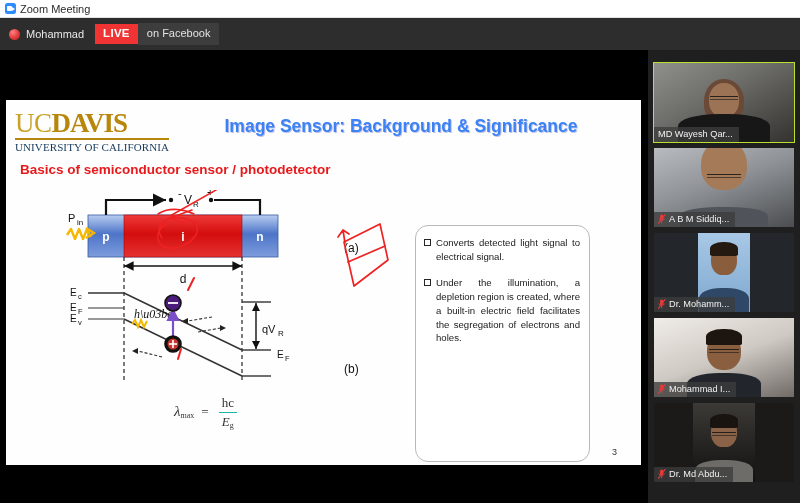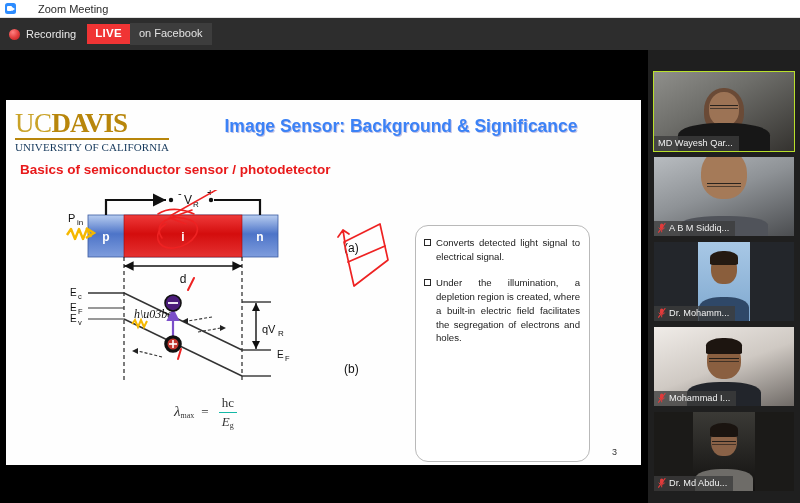--- a/index.html
+++ b/index.html
@@ -7,21 +7,21 @@
     width: 800px; height: 503px;
     background: #1b1b1b;
     font-family: "Liberation Sans", sans-serif;
     overflow: hidden;
   }
   #app { position: relative; width: 800px; height: 503px; background: #1f1f1f; }
 
   
   .titlebar {
     position: absolute; left: 0; top: 0; width: 800px; height: 18px;
-    background: #ffffff; display: flex; align-items: center; gap: 22px;
+    background: #ffffff; display: flex; align-items: center; gap: 4px;
     padding-left: 5px; border-bottom: 1px solid #e2e2e2;
   }
   .zoom-logo {
     width: 11px; height: 11px; border-radius: 2.5px;
     background: #2d8cff; position: relative; flex: 0 0 auto;
   }
   .zoom-logo::after {
     content: ""; position: absolute; left: 2px; top: 3px;
     width: 5px; height: 5px; background: #fff; border-radius: 1px;
   }
@@ -135,21 +135,21 @@
   .bullet-item:last-child { margin-bottom: 0; }
   .bullet-sq {
     flex: 0 0 auto; width: 7px; height: 7px; border: 1.4px solid #262626;
     margin-top: 3px; background: #fff;
   }
   .bullet-text { flex: 1 1 auto; text-align: justify; }
 
   
   .participants {
     position: absolute; left: 648px; top: 0; width: 152px; height: 345px;
-    background: #1f1f1f; padding: 3px 6px; margin-top: 19px;
+    background: #1f1f1f; padding: 13px 6px;
   }
   .tile {
     position: relative; width: 140px; height: 79px; margin-bottom: 6px;
     background: #2b2b2b; overflow: hidden;
   }
   .tile.active { outline: 2px solid #b9e02b; outline-offset: -1px; }
   .tile-name {
     position: absolute; left: 0; bottom: 0; max-width: 132px;
     background: rgba(60,60,60,.78); color: #f2f2f2; font-size: 9.2px;
     padding: 2px 6px 3px 4px; display: flex; align-items: center; gap: 3px;
@@ -190,21 +190,21 @@
 
 <div id="app">
 
   <div class="titlebar">
     <div class="zoom-logo"></div>
     <span class="titlebar-text">Zoom Meeting</span>
   </div>
 
   <div class="toolbar">
     <div class="rec-dot"></div>
-    <span class="rec-label">Recording</span>
+    <span class="rec-label">Mohammad</span>
     <span class="live-badge">LIVE</span>
     <span class="on-platform">on Facebook</span>
   </div>
 
   <div class="stage">
 
     <div class="share-area">
 
       <div class="slide">
 

